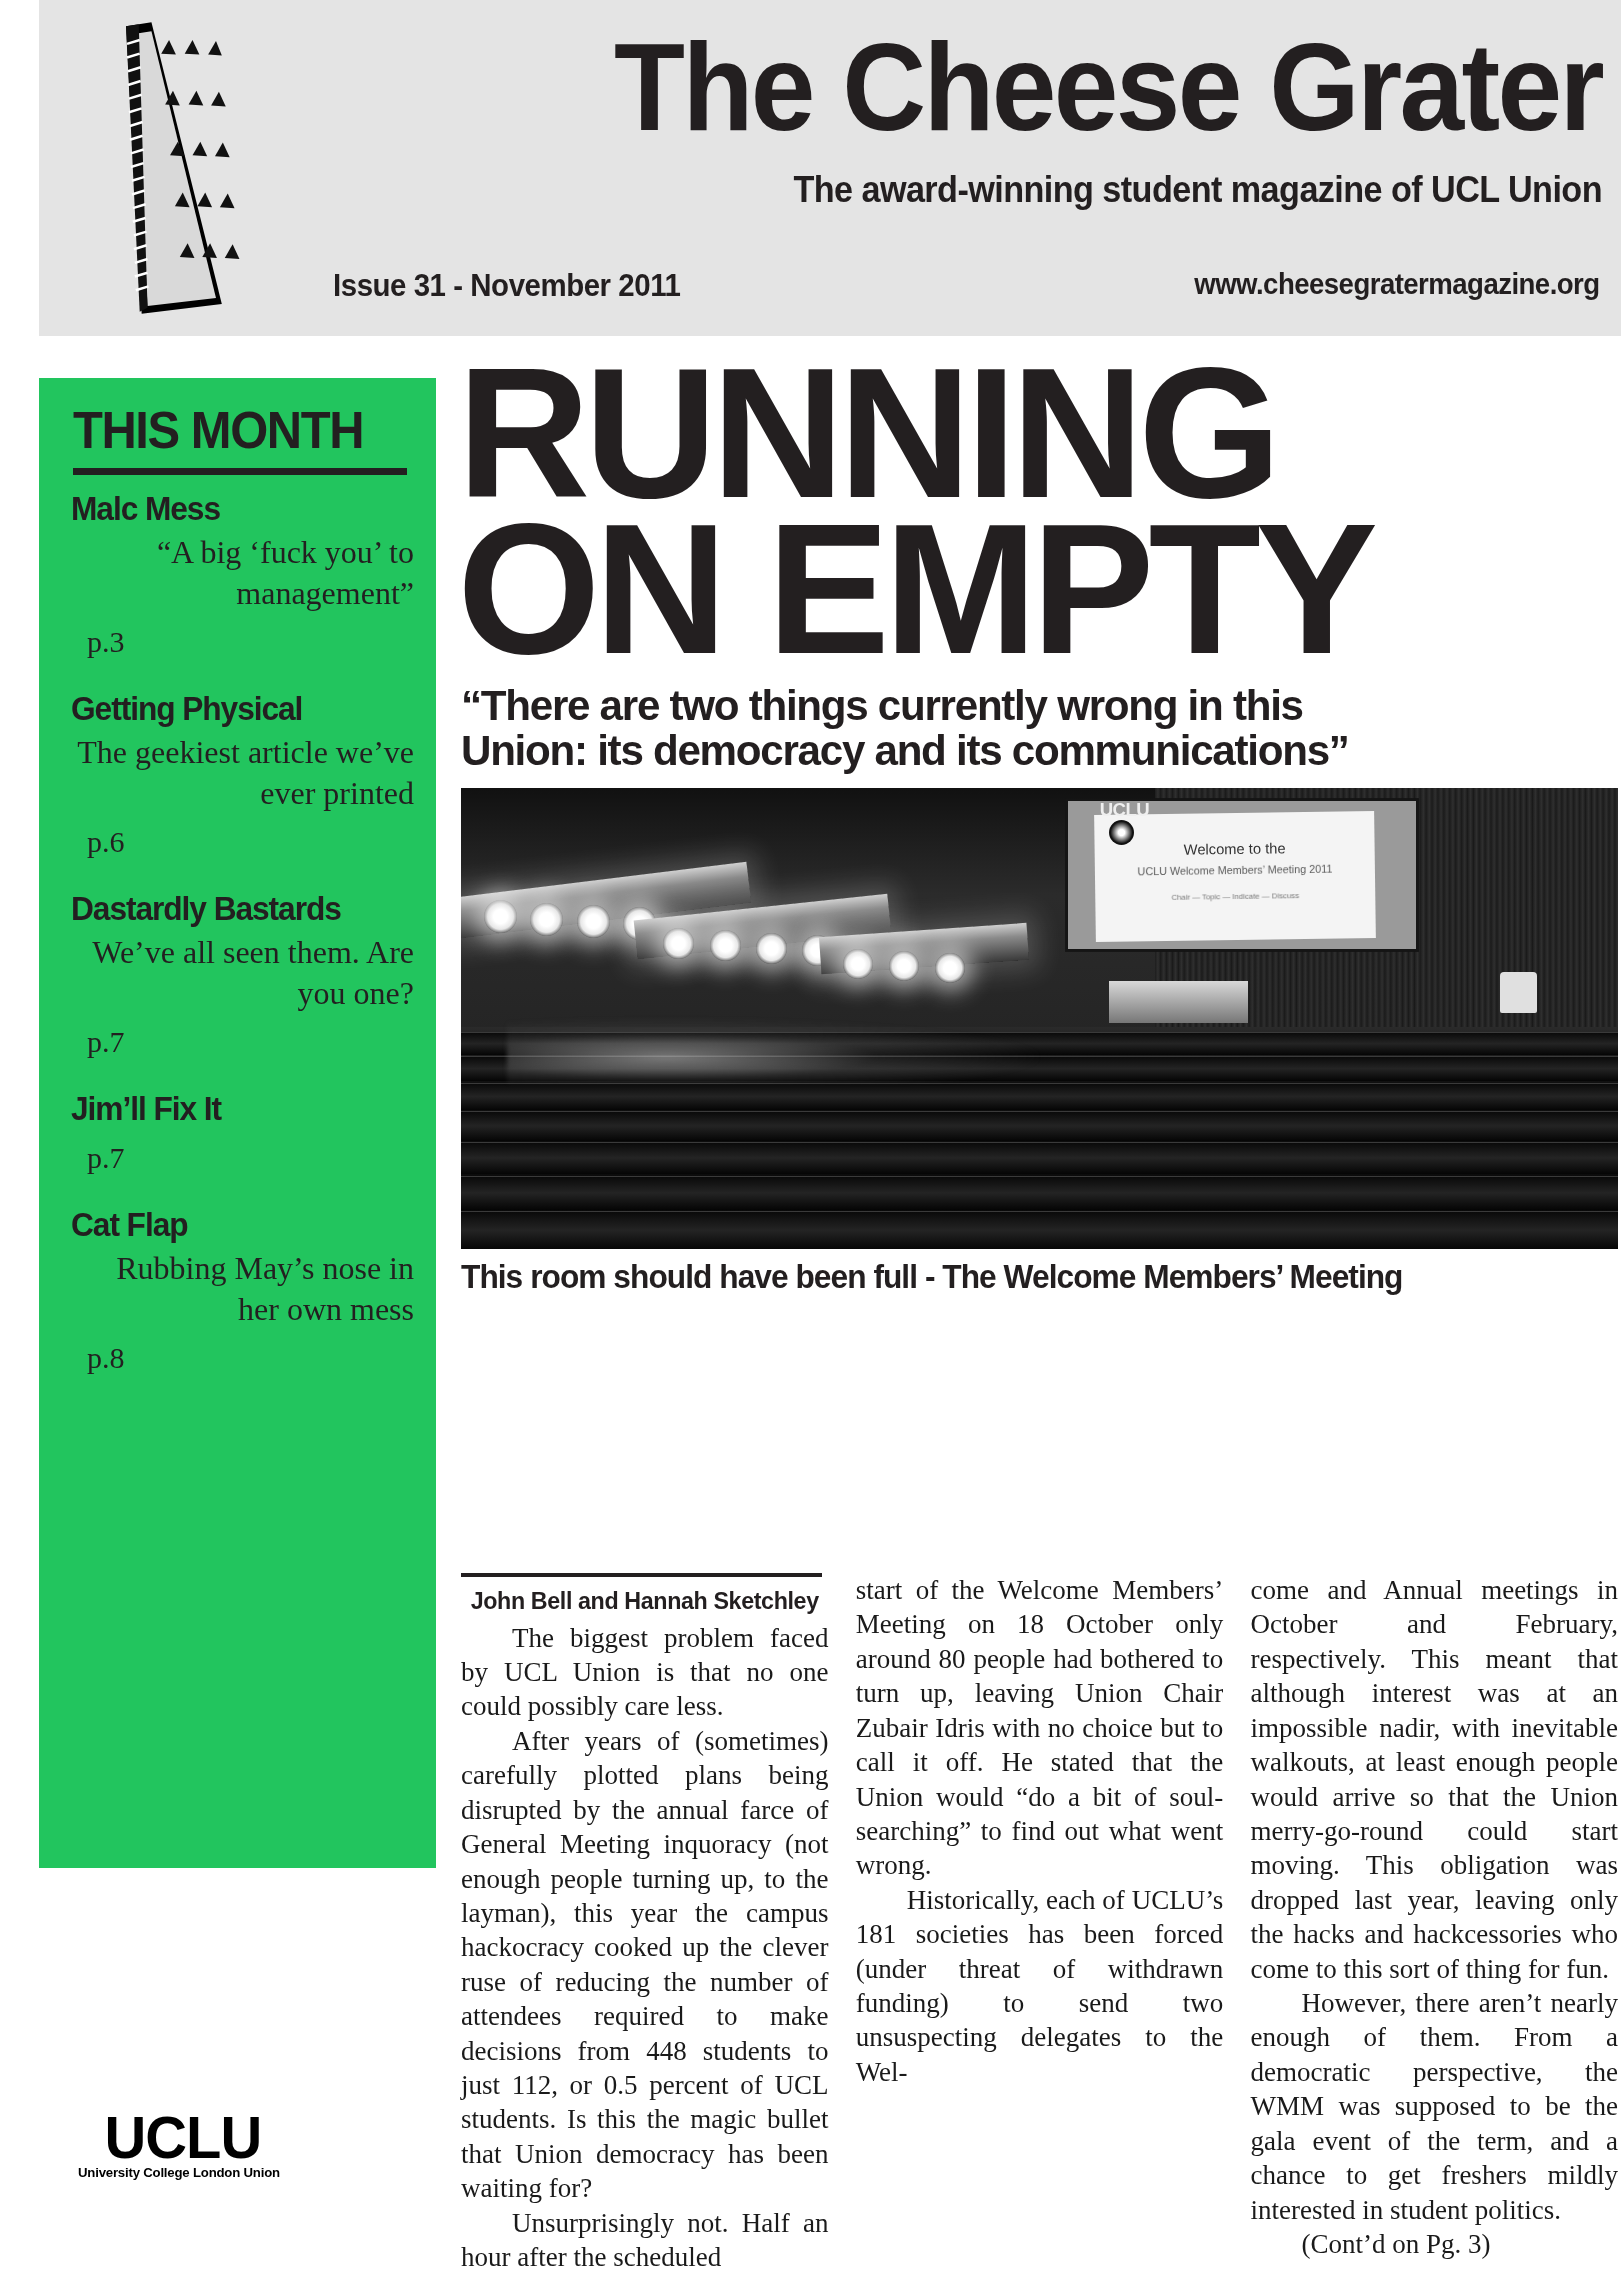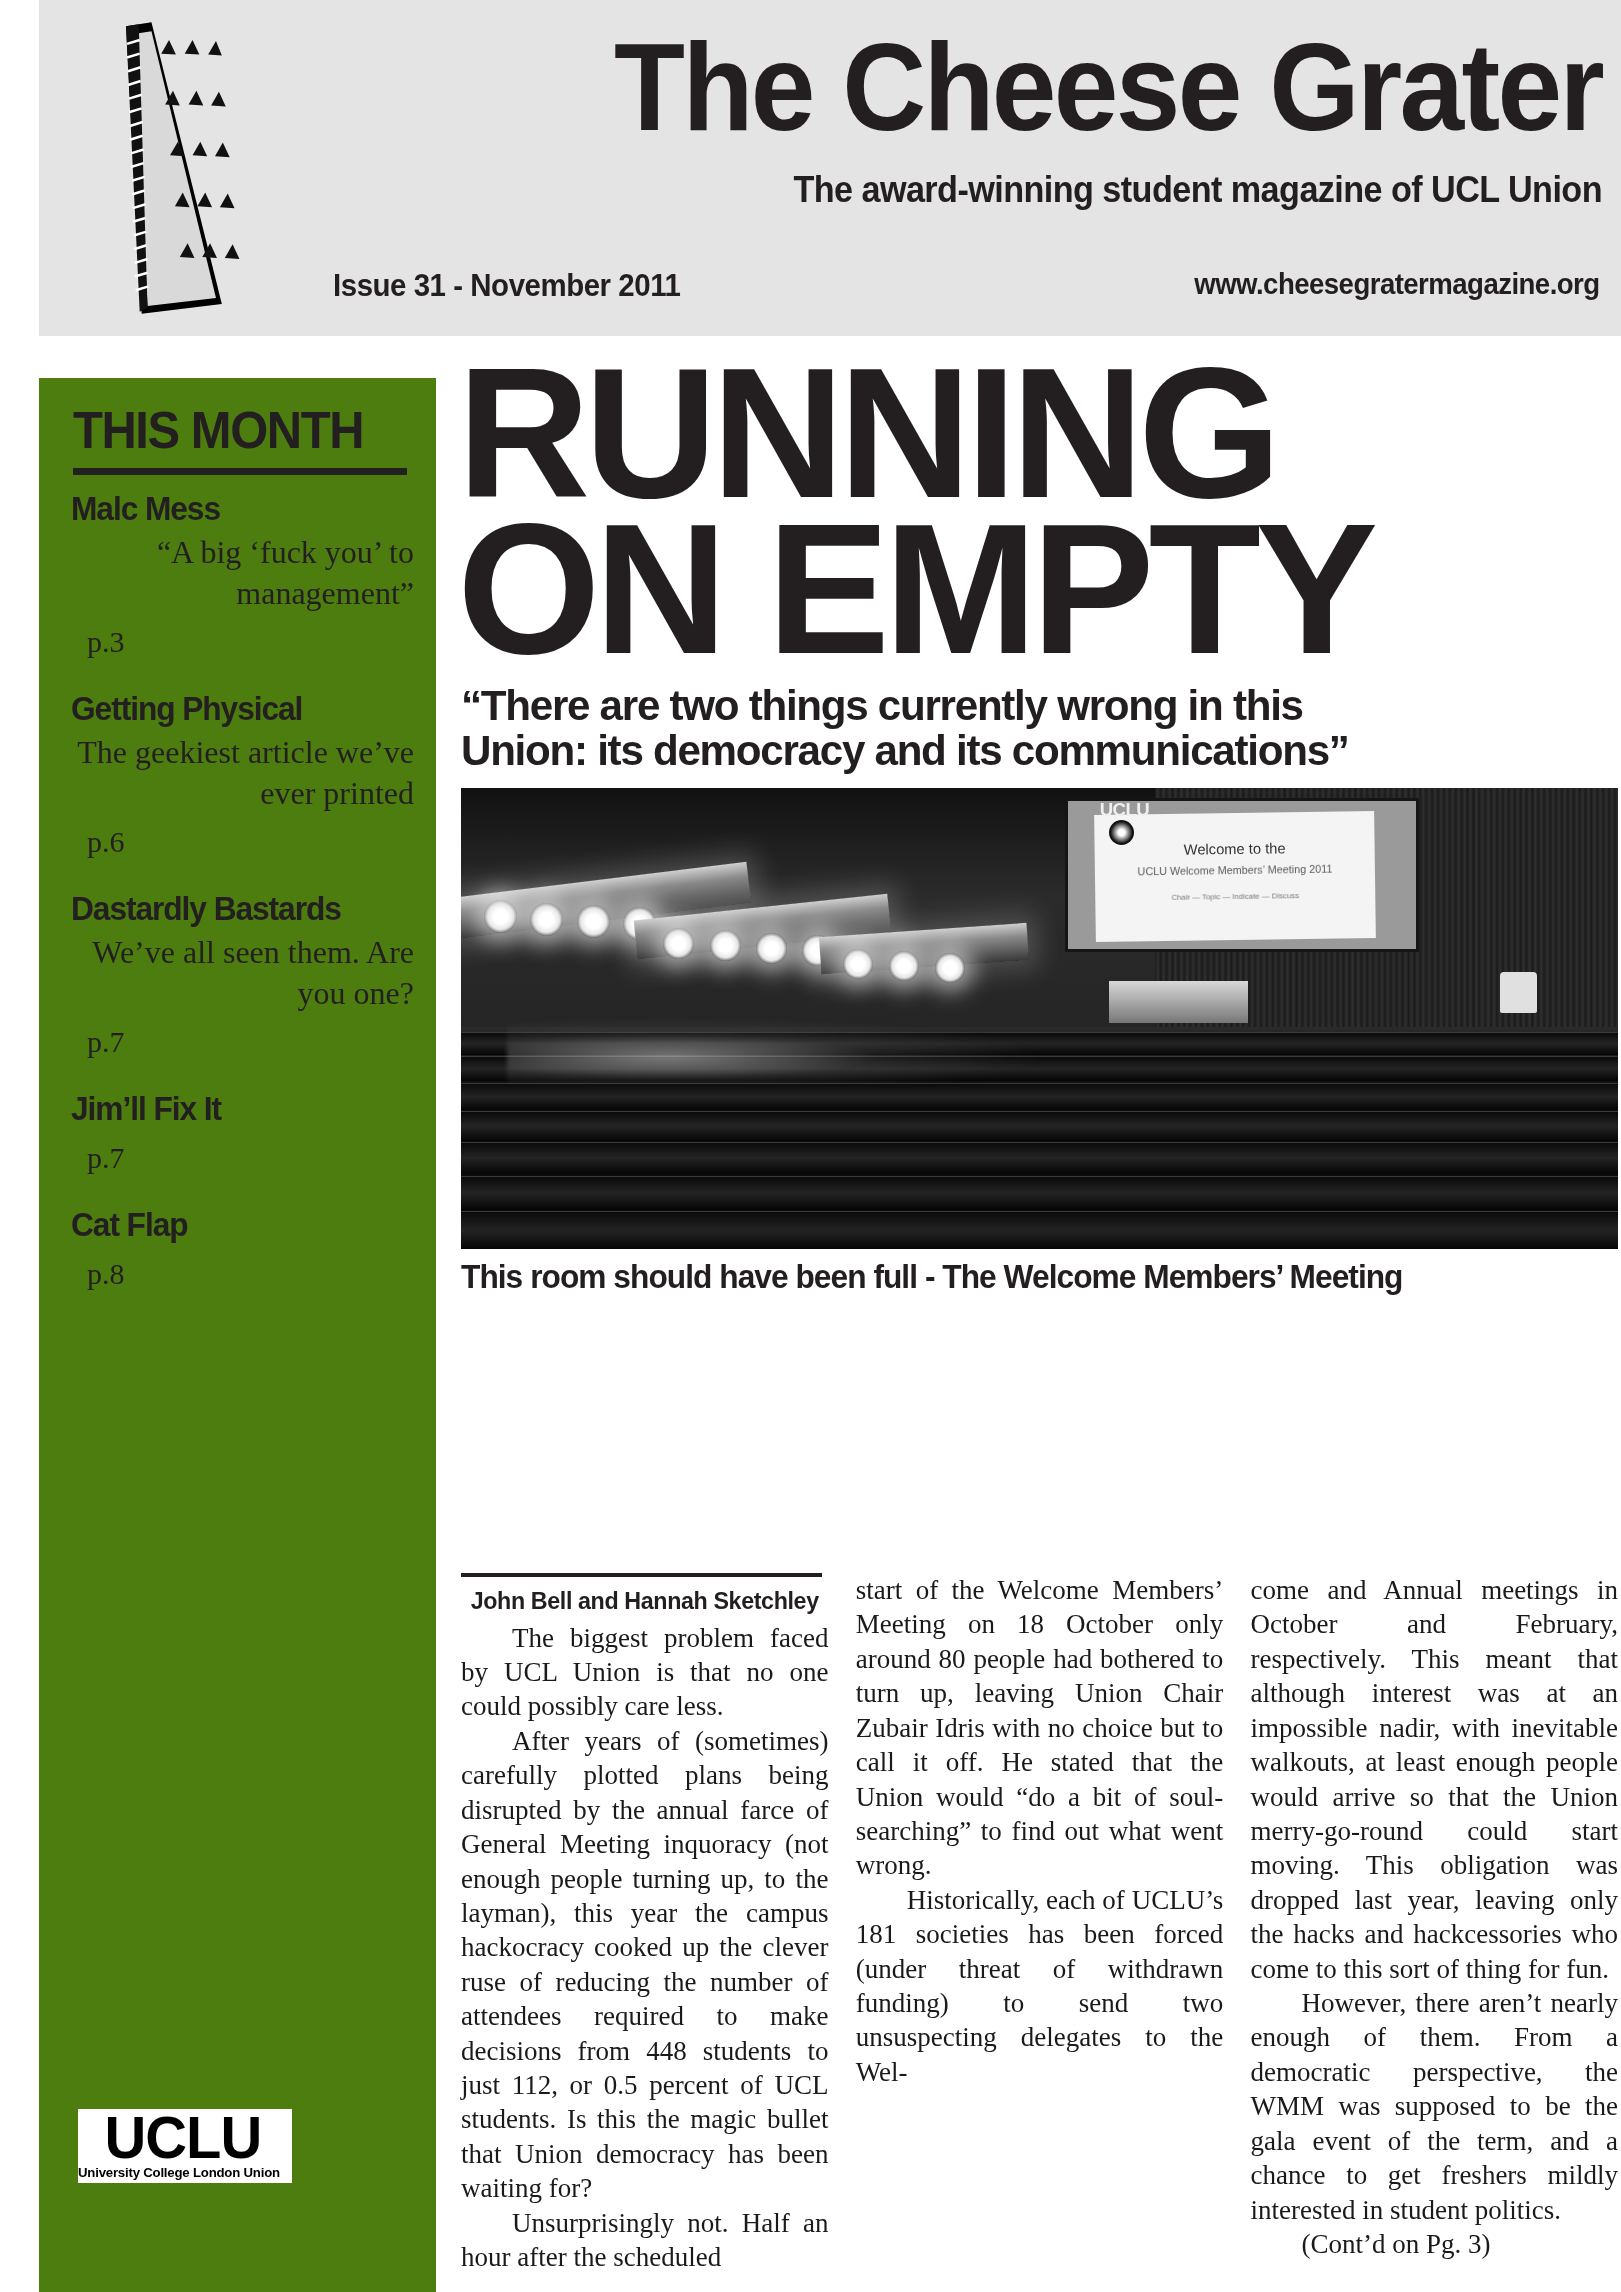--- a/index.html
+++ b/index.html
@@ -87,22 +87,22 @@
     transform-origin: right top;
     white-space: nowrap;
   }
 
   
   .sidebar {
     position: absolute;
     left: 39px;
     top: 378px;
     width: 397px;
-    height: 1914px;
-    background: #4d7c0f;
+    height: 1490px;
+    background: #22c55e;
   }
   .sidebar-title {
     position: absolute;
     left: 34px;
     top: 21.6px;
     font-weight: bold;
     font-size: 52px;
     letter-spacing: -1.5px;
     color: #231f20;
     transform: scaleX(0.94);
@@ -445,20 +445,21 @@
       <div class="toc-page">p.7</div>
     </div>
 
     <div class="toc-item">
       <div class="toc-head">Jim’ll Fix It</div>
       <div class="toc-page">p.7</div>
     </div>
 
     <div class="toc-item">
       <div class="toc-head">Cat Flap</div>
+      <div class="toc-desc">Rubbing May’s nose in her own mess</div>
       <div class="toc-page">p.8</div>
     </div>
 
   </div>
 </div>
 
 <div class="uclu-logo">
   <div class="uclu-word">UCLU</div>
   <div class="uclu-sub">University College London Union</div>
 </div>

